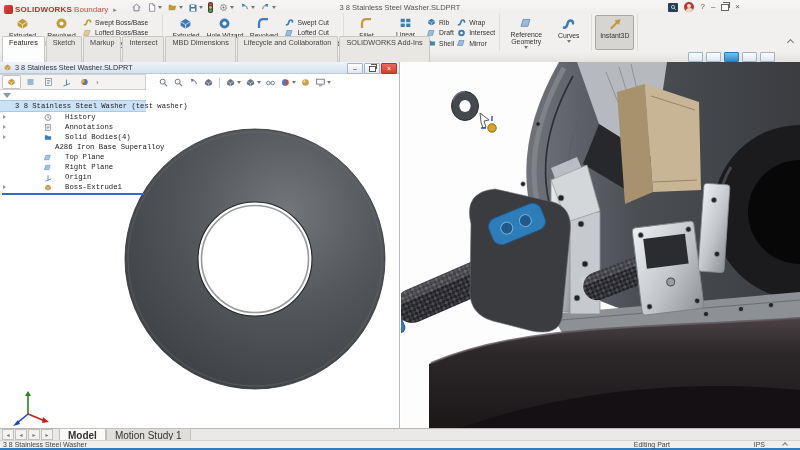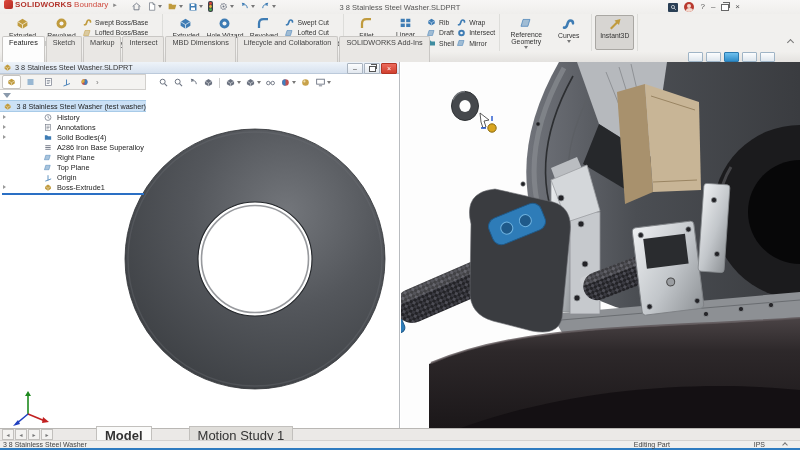--- a/index.html
+++ b/index.html
@@ -1,21 +1,21 @@
 <!DOCTYPE html>
 <html><head>
 <meta charset="utf-8">
 <style>
   html,body{margin:0;padding:0;width:800px;height:450px;overflow:hidden;
     font-family:"Liberation Sans", sans-serif; background:#fff; -webkit-font-smoothing:antialiased;}
   .app{position:relative;width:800px;height:450px;background:#fff;font-size:8px;color:#333;}
 
   
   .titlebar{position:absolute;left:0;top:0;width:800px;height:14px;background:linear-gradient(#f7f6f5,#efeeec);
-    display:flex;align-items:flex-start;border-bottom:1px solid #e2e0de;}
+    display:flex;align-items:flex-end;border-bottom:1px solid #e2e0de;}
   .logo{display:flex;align-items:center;gap:2px;padding:0 4px;}
   .logo-mark{width:9px;height:9px;background:linear-gradient(135deg,#e0483c,#b22c25);border-radius:2px;}
   .brand{font-size:8px;font-weight:bold;color:#b3342c;letter-spacing:.2px;}
   .edition{font-size:8px;color:#cf4a3e;}
   .flyout{font-size:7px;color:#888;margin-left:3px;}
   .qa{display:flex;align-items:center;gap:1px;margin-left:8px;}
   .qabtn{display:flex;align-items:center;gap:1px;padding:1px 2px;border-radius:2px;}
   .qabtn svg{display:block;}
   .dd{width:0;height:0;border-left:2.5px solid transparent;border-right:2.5px solid transparent;border-top:3px solid #777;}
   .tb-title{position:absolute;left:0;right:0;top:0;height:14px;display:flex;align-items:center;justify-content:center;
@@ -75,36 +75,36 @@
   
   .ftree{position:absolute;left:0;top:12px;width:146px;bottom:0;pointer-events:none;}
   .ft-tabs{pointer-events:auto;height:14px;background:#f4f3f1;border:1px solid #d2d0cd;border-left:none;
     display:flex;align-items:center;gap:1px;padding:0 2px;}
   .ft-tab{width:17px;height:12px;display:flex;align-items:center;justify-content:center;border-radius:2px;}
   .ft-tab.active{background:#fff;border:1px solid #c6c4c1;}
   .chev{font-size:8px;color:#777;margin-left:2px;}
   .ft-filter{pointer-events:auto;height:10px;display:flex;align-items:center;padding-left:3px;}
   .funnel{width:0;height:0;border-left:4px solid transparent;border-right:4px solid transparent;border-top:5px solid #8a9aac;position:relative;}
   .funnel:after{content:"";position:absolute;left:-1px;top:-1px;width:2px;height:4px;background:#8a9aac;top:3px;left:-1px;}
-  .trow{pointer-events:auto;height:10px;display:flex;align-items:center;gap:4px;font-size:7.3px;color:#222;
-    padding-left:13px;white-space:nowrap;}
+  .trow{pointer-events:auto;height:10px;display:flex;align-items:center;gap:12px;font-size:7.3px;color:#222;
+    padding-left:13px;white-space:nowrap;font-family:Liberation Mono, monospace;}
   .trow .exp{position:absolute;left:3px;width:0;height:0;border-top:2.5px solid transparent;border-bottom:2.5px solid transparent;border-left:3.5px solid #9a9a9a;}
   .trow{position:relative;padding-left:43px;}
   .trow.root{padding-left:3px;background:#cbe1f6;border-top:1px solid #a8cbe8;border-bottom:1px solid #a8cbe8;font-size:7.2px;}
   .rollback{height:0;border-bottom:2px solid #2a6fc4;margin:1px 2px 0 2px;pointer-events:auto;}
 
   .docwin-right{position:absolute;left:401px;top:0;width:399px;height:366px;background:#fff;overflow:hidden;}
 
   
   .bottombar{position:absolute;left:0;top:428px;width:800px;height:12px;background:#ebe9e7;border-top:1px solid #b9b7b4;
     display:flex;align-items:center;padding-left:2px;box-sizing:border-box;}
   .navbtns{display:flex;gap:1px;margin-right:6px;}
   .navbtn{width:10px;height:9px;border:1px solid #c2c0bd;background:#f3f2f0;font-size:6px;color:#777;
     display:flex;align-items:center;justify-content:center;}
-  .btab{font-size:13px;color:#333;padding:1px 8px;border:1px solid #c2c0bd;border-bottom:none;background:#e0deda;white-space:nowrap;margin-left:37px;}
+  .btab{font-size:10px;color:#333;padding:1px 8px;border:1px solid #c2c0bd;border-bottom:none;background:#e0deda;white-space:nowrap;}
   .btab.active{background:#fafaf9;font-weight:bold;}
 
   
   .statusbar{position:absolute;left:0;top:440px;width:800px;height:10px;background:#f0efed;border-top:1px solid #d5d3d0;
     border-bottom:2px solid #2f7cc0;box-sizing:border-box;font-size:7px;color:#444;}
   .sb-doc{position:absolute;left:3px;top:0px;}
   .sb-mode{position:absolute;right:130px;top:0px;}
   .sb-units{position:absolute;right:35px;top:0px;}
   .sb-caret{position:absolute;right:12px;top:2px;width:5px;height:4px;}
   .sb-caret i{display:block;width:3px;height:3px;border-top:1px solid #777;border-right:1px solid #777;transform:rotate(-45deg);}
@@ -637,27 +637,27 @@
         <div class="trow">
             <svg class="c-gray" width="10" height="9" viewBox="0 0 20 20">
               <use href="#s-bars"></use>
             </svg>
             <span>A286 Iron Base Superalloy</span>
           </div>
         <div class="trow">
             <svg class="c-blue" width="10" height="9" viewBox="0 0 20 20">
               <use href="#s-plane"></use>
             </svg>
-            <span>Right Plane</span>
+            <span>Top Plane</span>
           </div>
         <div class="trow">
             <svg class="c-blue" width="10" height="9" viewBox="0 0 20 20">
               <use href="#s-plane"></use>
             </svg>
-            <span>Top Plane</span>
+            <span>Right Plane</span>
           </div>
         <div class="trow">
             <svg class="c-blue" width="10" height="9" viewBox="0 0 20 20">
               <use href="#s-axis"></use>
             </svg>
             <span>Origin</span>
           </div>
         <div class="trow">
             <span class="exp"></span>
             <svg class="c-gold" width="10" height="9" viewBox="0 0 20 20">

